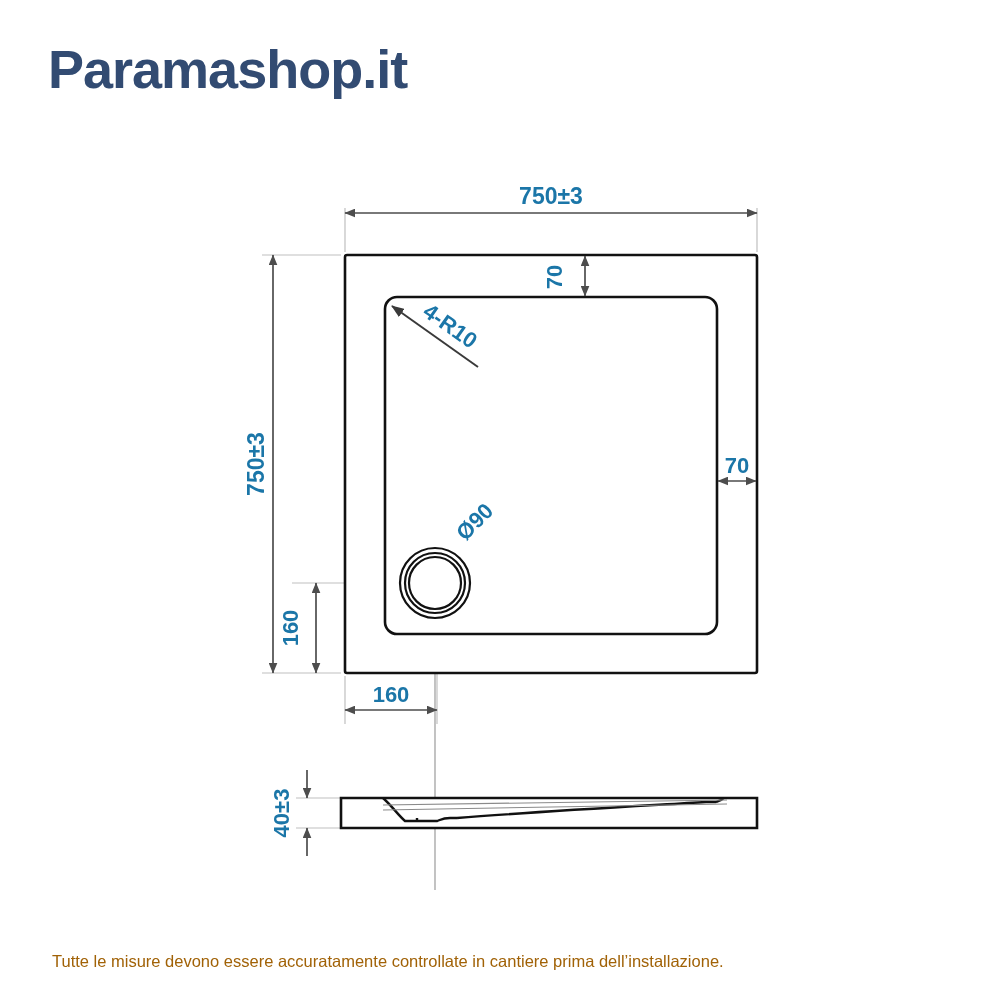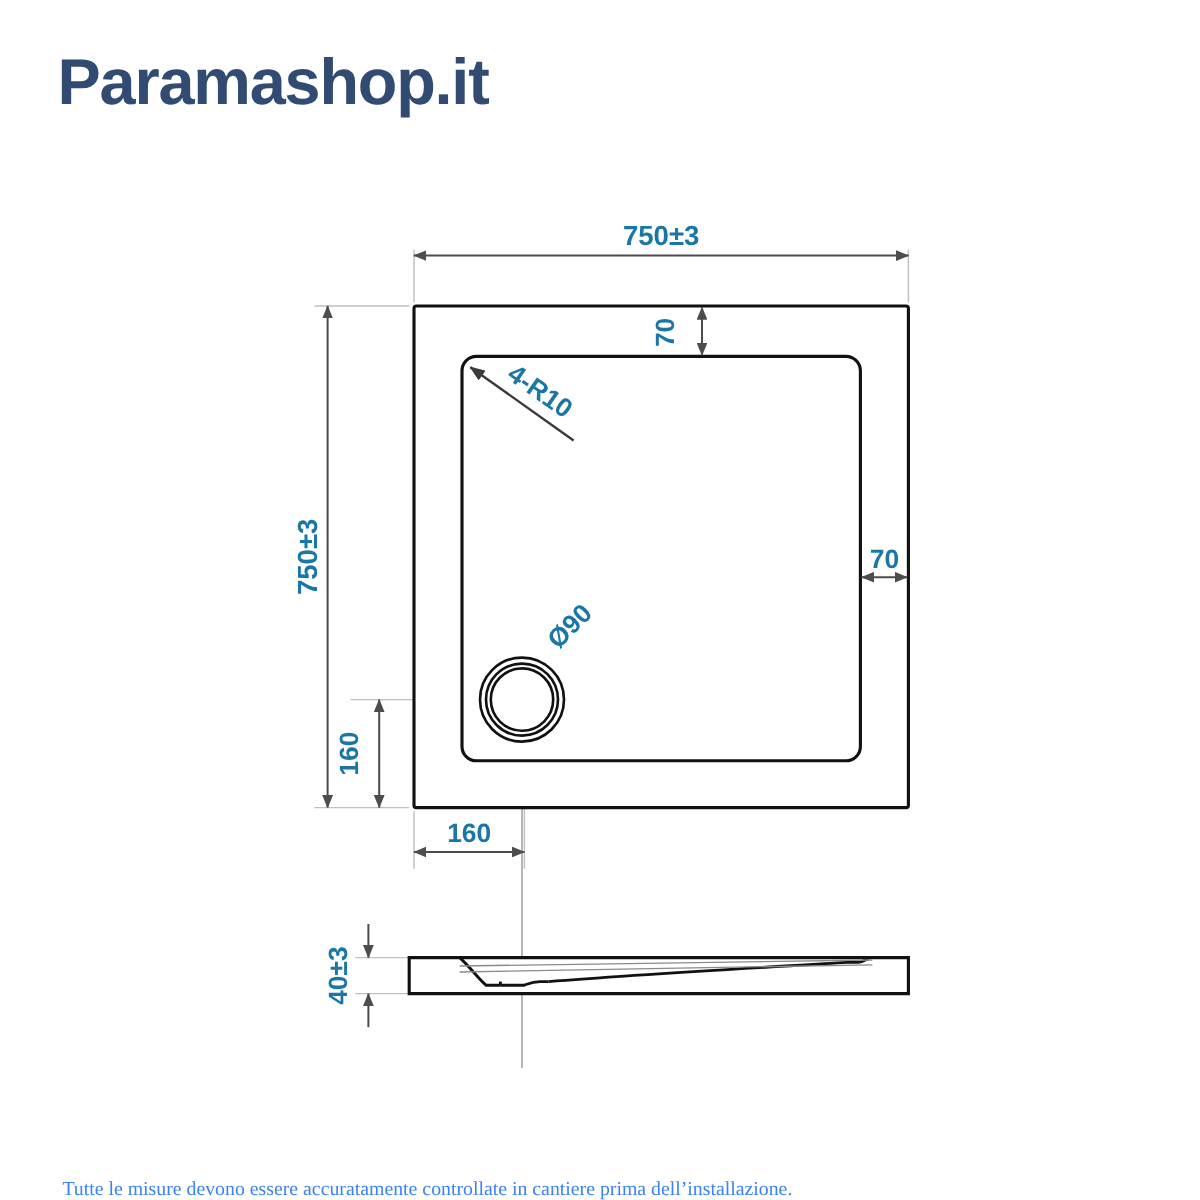--- a/index.html
+++ b/index.html
@@ -28,25 +28,24 @@
     font-size: 54px;
     font-weight: bold;
     letter-spacing: -1px;
     color: #324b72;
     white-space: nowrap;
   }
   .footnote {
     position: absolute;
     left: 52px;
     top: 952px;
-    font-family: Liberation Serif, serif;
+    font-family: Liberation Sans, sans-serif;
     font-size: 16.5px;
-    color: #3b82f6;
+    color: #a16207;
     white-space: nowrap;
-    margin-top: 29px;
   }
   svg text {
     font-family: "Liberation Sans", sans-serif;
   }
   .dimtext {
     fill: #1b76a8;
     font-size: 23px;
     font-weight: bold;
   }
   .dimtext-sm {

